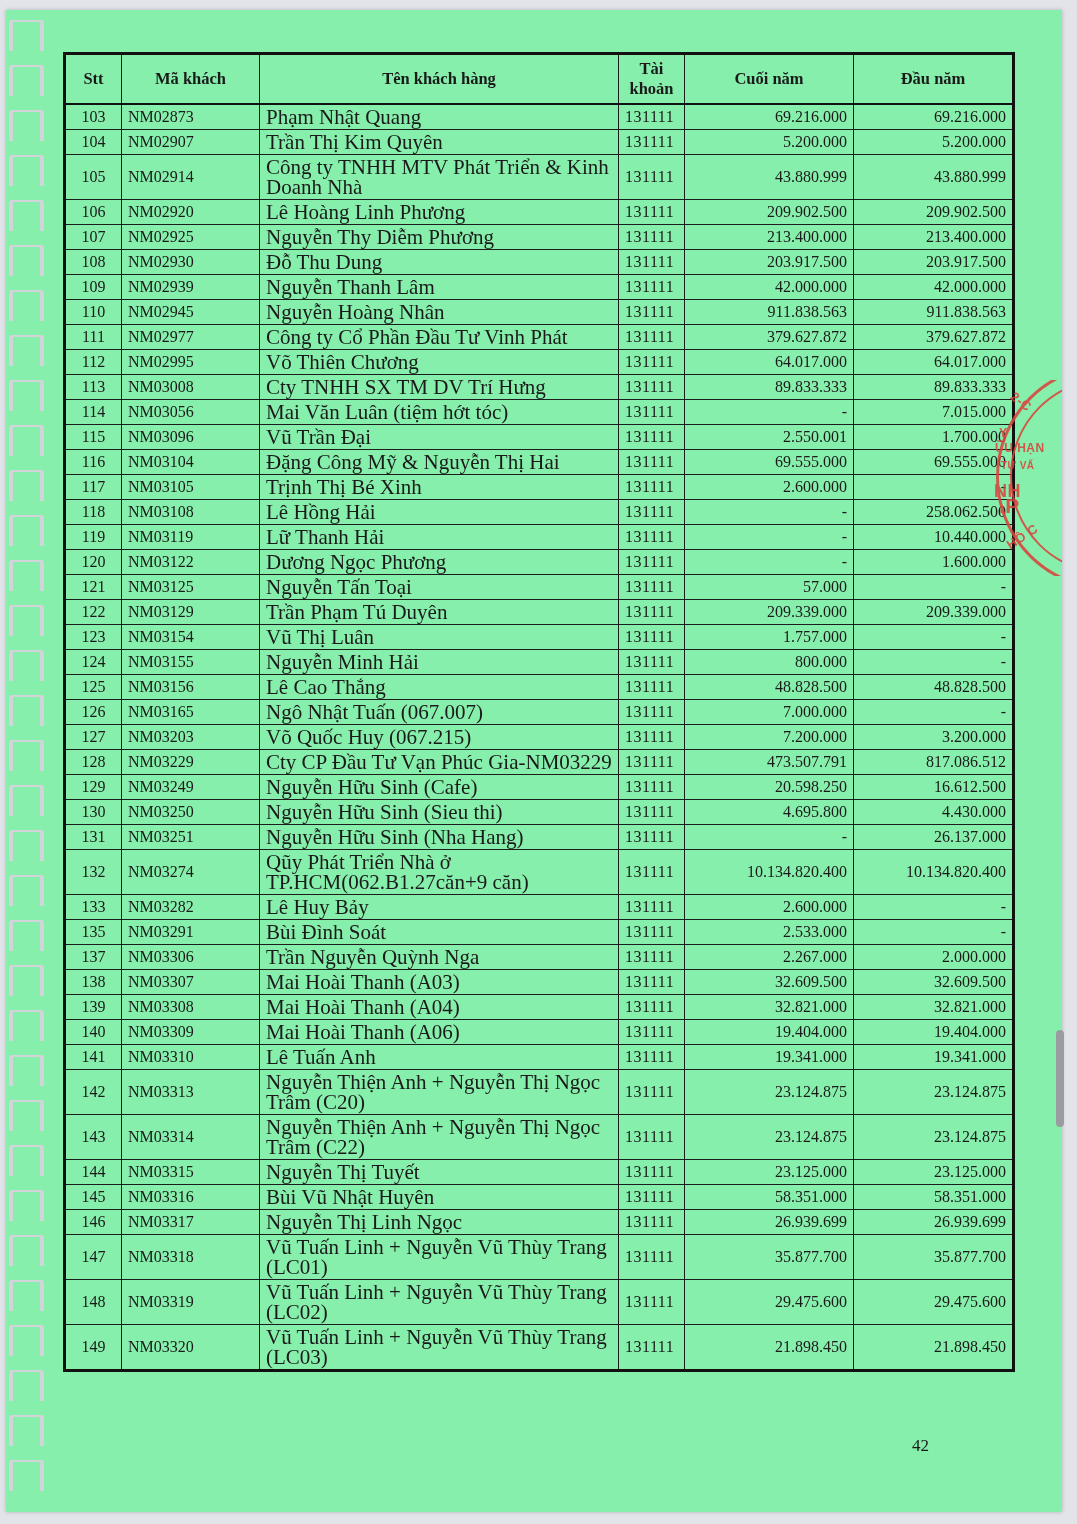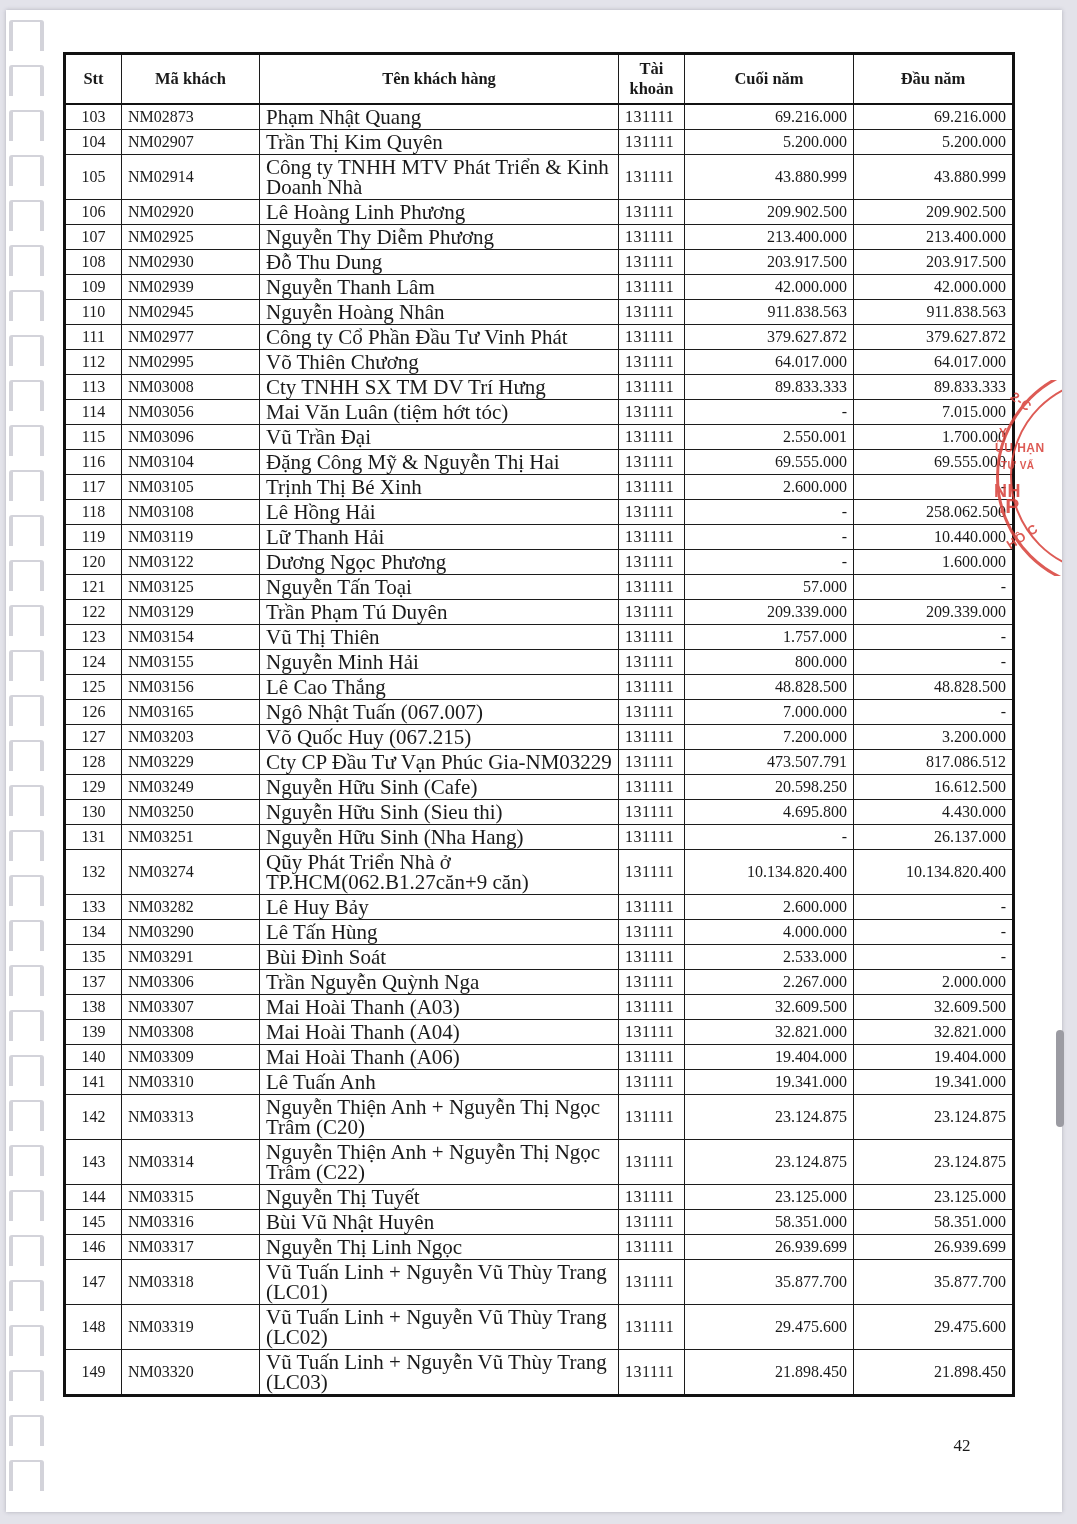--- a/index.html
+++ b/index.html
@@ -5,21 +5,21 @@
   html,body{margin:0;padding:0;}
   body{
     width:1077px;height:1524px;position:relative;
     background:#e3e3ea;
     font-family:"Liberation Serif", serif;
     color:#1a1a1a;
     overflow:hidden;
   }
   .page{
     position:absolute;left:6px;top:10px;width:1056px;height:1502px;
-    background:#ffffff;overflow:hidden;
+    background:#86efac;overflow:hidden;
     box-shadow:0 0 4px rgba(60,60,80,.3);
   }
   
   .hole{
     position:absolute;left:3px;width:27px;height:29px;
     border:2px solid #d3d3da;border-bottom:none;
     border-left-width:4px;border-right-width:4px;
     border-radius:3px 3px 0 0;
   }
   
@@ -44,21 +44,21 @@
   }
   table.ledger tbody tr{height:25px;}
   td.c0{text-align:center;}
   td.c1{text-align:left;padding-left:7px;}
   td.c2{text-align:left;font-size:21px;padding:2px 8px;}
   td.c3{text-align:left;letter-spacing:.5px;}
   td.c4{text-align:right;padding-right:9px;}
   td.c5{text-align:right;padding-right:9px;}
   .page-number{
     position:absolute;top:1426px;left:906px;width:100px;
-    text-align:center;font-size:17px;
+    text-align:left;font-size:17px;
   }
   
   .stamp{
     position:absolute;left:984px;top:370px;width:72px;height:196px;
     overflow:hidden;
     font-family:"Liberation Sans", sans-serif;
     color:#d9453e;font-weight:bold;
     opacity:.88;
   }
   .stamp .ring-outer{
@@ -300,21 +300,21 @@
           <td class="c0">122</td>
           <td class="c1">NM03129</td>
           <td class="c2">Trần Phạm Tú Duyên</td>
           <td class="c3">131111</td>
           <td class="c4">209.339.000</td>
           <td class="c5">209.339.000</td>
         </tr>
         <tr>
           <td class="c0">123</td>
           <td class="c1">NM03154</td>
-          <td class="c2">Vũ Thị Thiên</td>
+          <td class="c2">Vũ Thị Luân</td>
           <td class="c3">131111</td>
           <td class="c4">1.757.000</td>
           <td class="c5">-</td>
         </tr>
         <tr>
           <td class="c0">124</td>
           <td class="c1">NM03155</td>
           <td class="c2">Nguyễn Minh Hải</td>
           <td class="c3">131111</td>
           <td class="c4">800.000</td>
@@ -383,28 +383,20 @@
           <td class="c3">131111</td>
           <td class="c4">10.134.820.400</td>
           <td class="c5">10.134.820.400</td>
         </tr>
         <tr>
           <td class="c0">133</td>
           <td class="c1">NM03282</td>
           <td class="c2">Lê Huy Bảy</td>
           <td class="c3">131111</td>
           <td class="c4">2.600.000</td>
-          <td class="c5">-</td>
-        </tr>
-        <tr>
-          <td class="c0">134</td>
-          <td class="c1">NM03290</td>
-          <td class="c2">Lê Tấn Hùng</td>
-          <td class="c3">131111</td>
-          <td class="c4">4.000.000</td>
           <td class="c5">-</td>
         </tr>
         <tr>
           <td class="c0">135</td>
           <td class="c1">NM03291</td>
           <td class="c2">Bùi Đình Soát</td>
           <td class="c3">131111</td>
           <td class="c4">2.533.000</td>
           <td class="c5">-</td>
         </tr>

